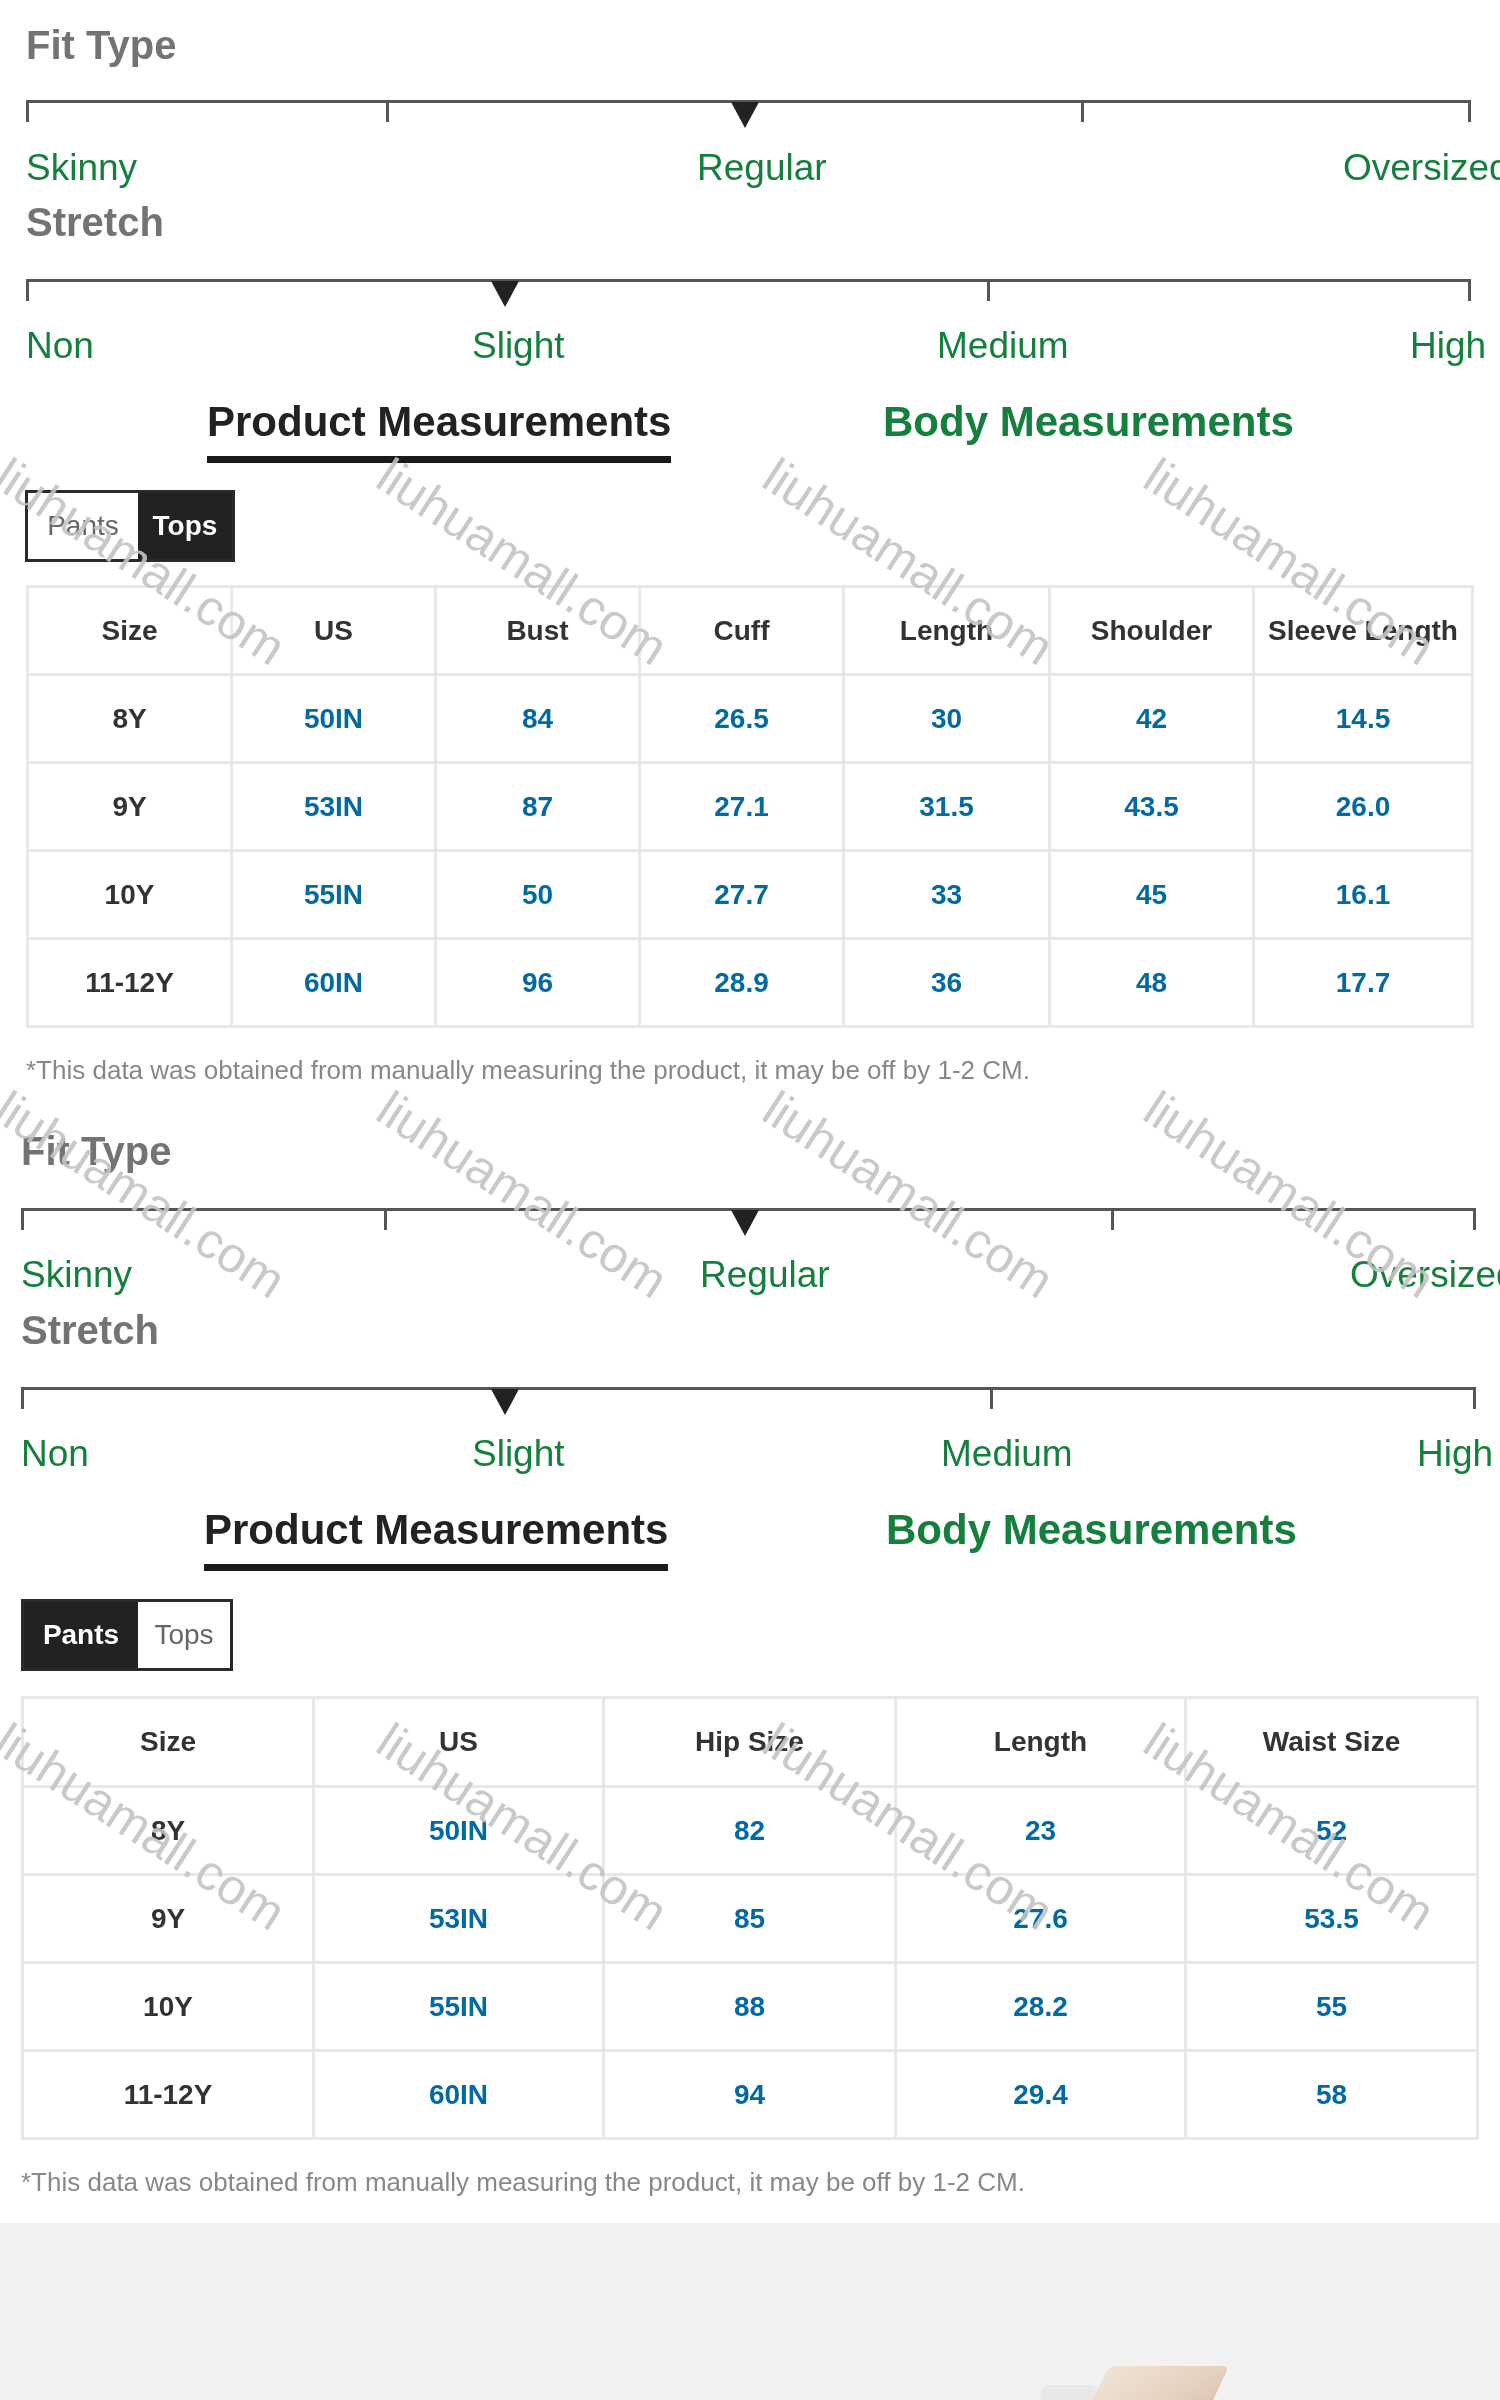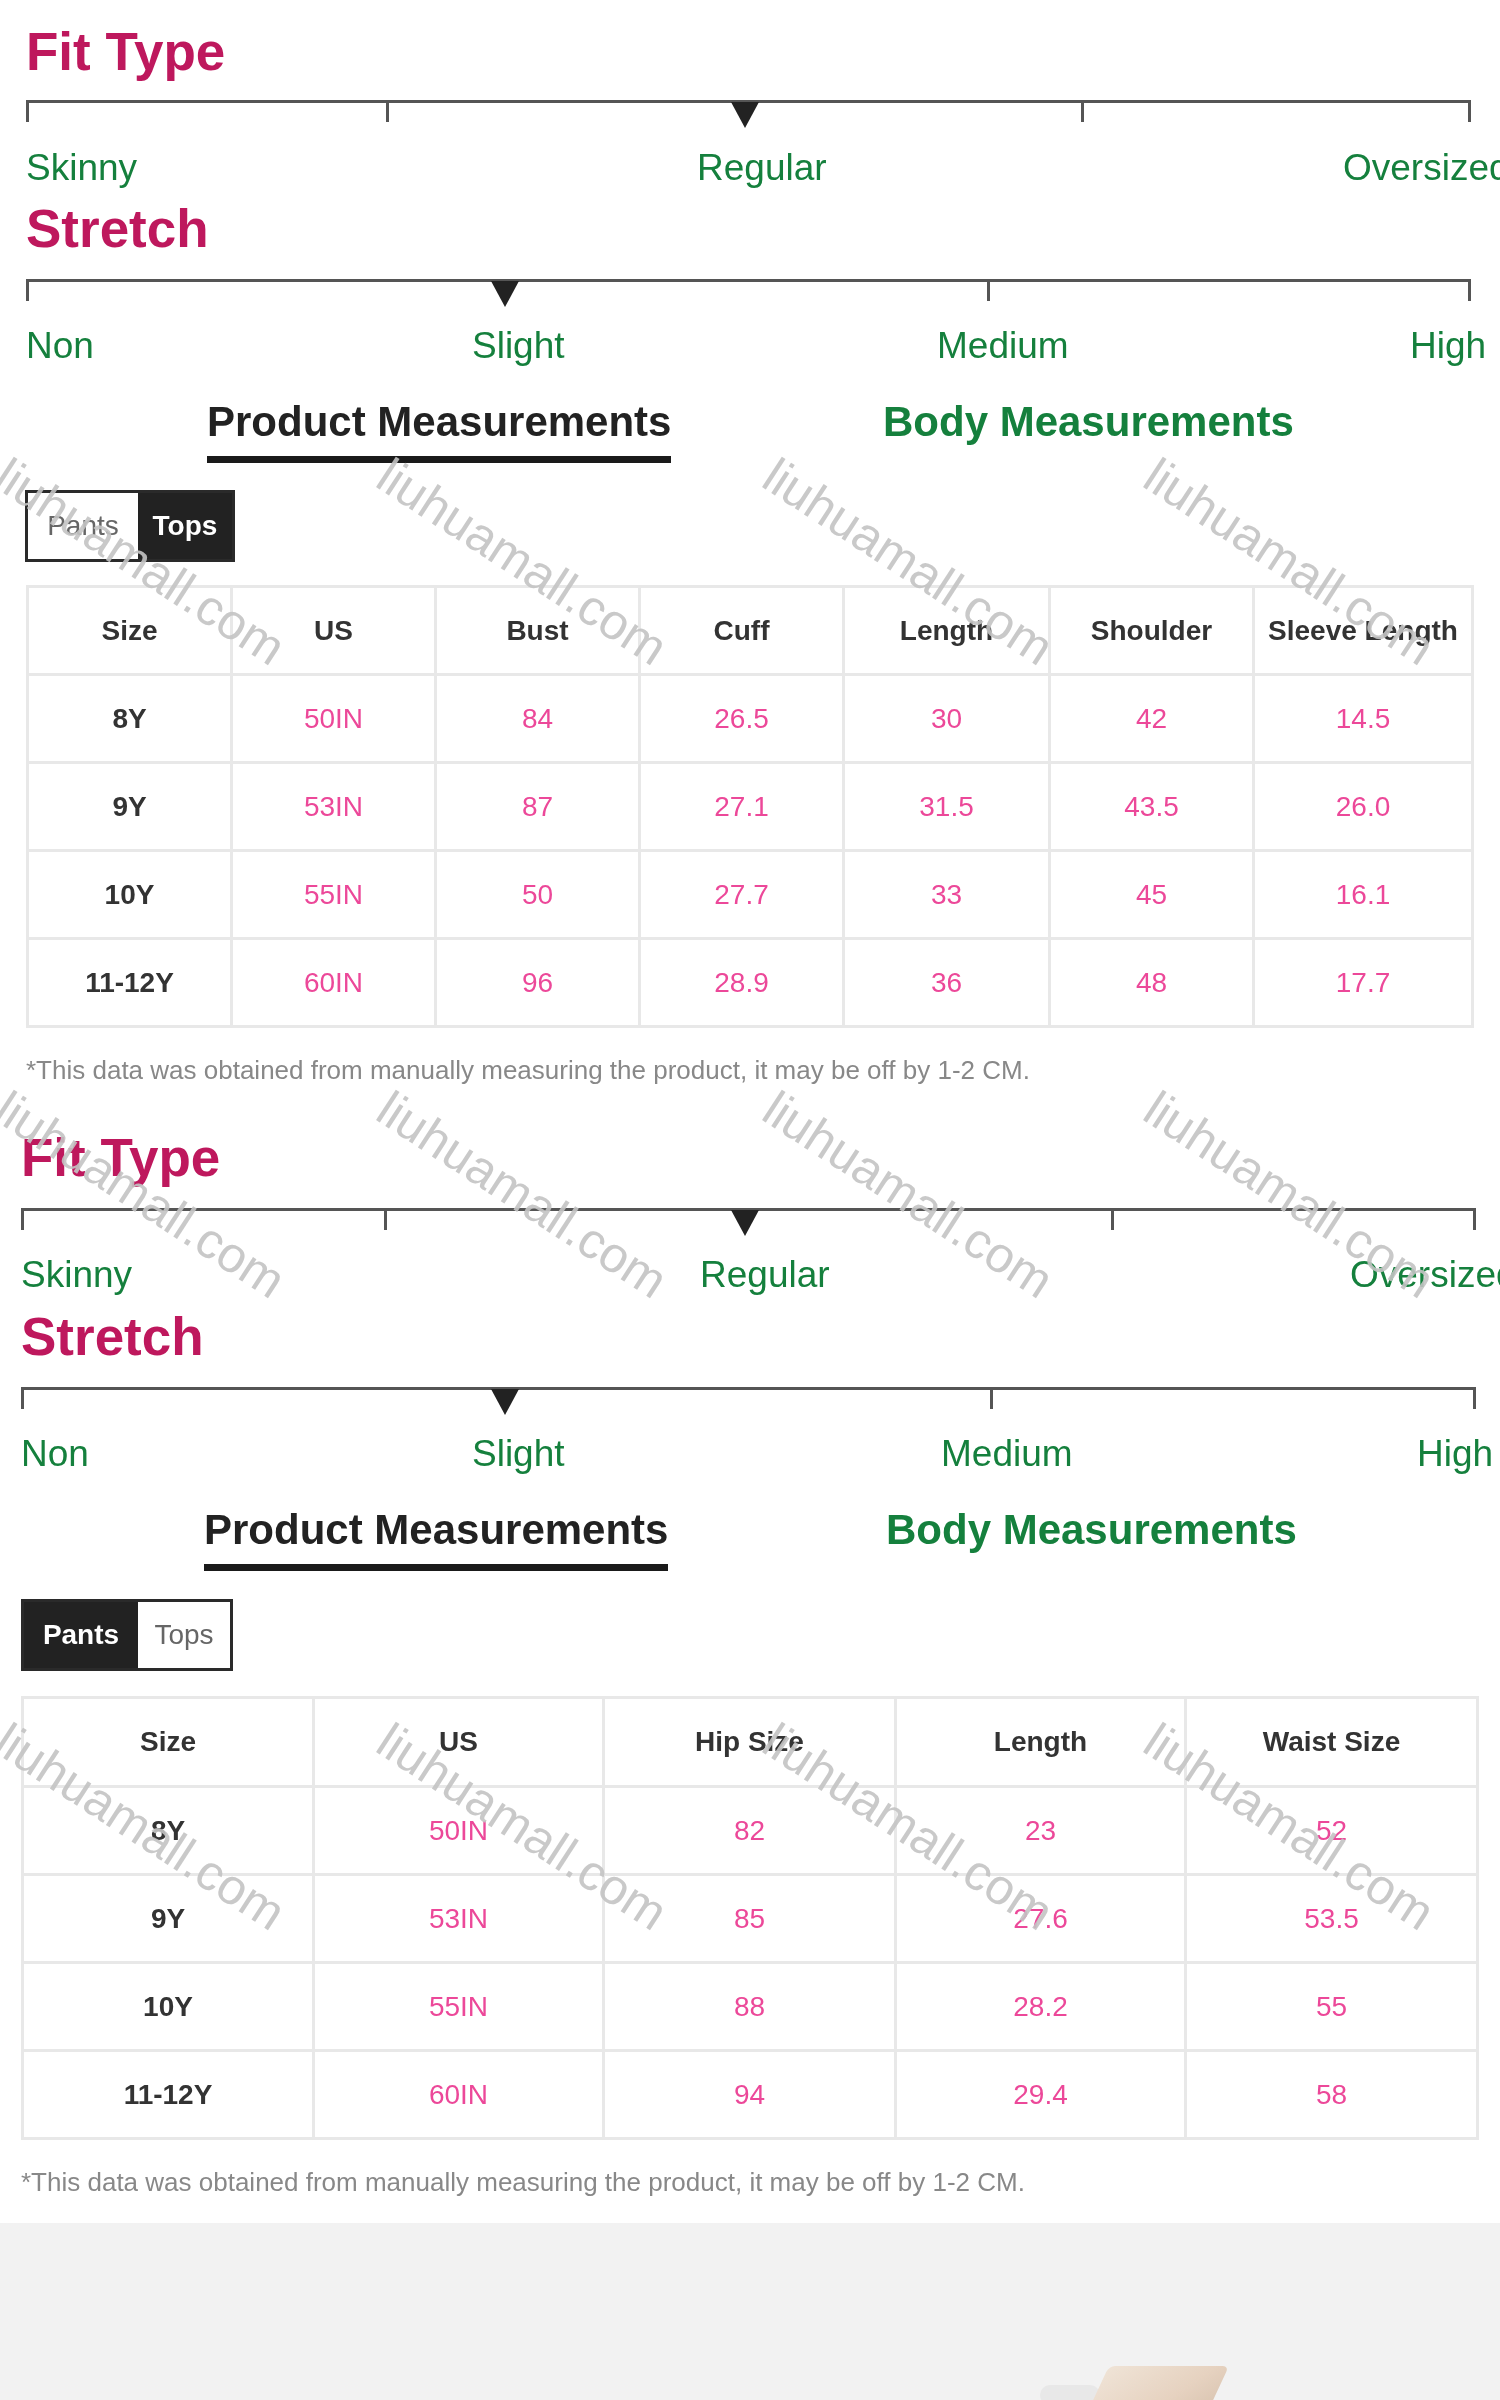--- a/index.html
+++ b/index.html
@@ -2,21 +2,21 @@
 <html><head>
 <meta charset="utf-8">
 <style>
   html, body { margin: 0; padding: 0; }
   body {
     width: 1500px; height: 2400px; position: relative; overflow: hidden;
     background: #ffffff;
     font-family: "Liberation Sans", sans-serif;
   }
   .title {
-    position: absolute; font-weight: bold; color: #be185d; font-size: 53px;
+    position: absolute; font-weight: bold; color: #737373; font-size: 40px;
     line-height: 1; white-space: nowrap;
   }
   .scale {
     position: absolute; height: 3px; background: #555;
   }
   .tick { position: absolute; width: 3px; height: 22px; background: #555; top: 0; }
   .arrow {
     position: absolute; width: 0; height: 0;
     border-left: 14px solid transparent; border-right: 14px solid transparent;
     border-top: 26px solid #222; top: 2px;
@@ -42,21 +42,21 @@
   .toggle .seg.on { background: #222; color: #fff; font-weight: bold; }
   .toggle .seg.off { background: #fff; color: #666; }
   table.sz {
     position: absolute; border-collapse: collapse; table-layout: fixed;
   }
   table.sz th, table.sz td {
     border: 3px solid #e8e8e8; text-align: center; vertical-align: middle;
     font-size: 28px; padding: 0; white-space: nowrap;
   }
   table.sz th { font-weight: bold; color: #333; }
-  table.sz td { color: #ec4899; }
+  table.sz td { color: #0369a1; font-weight: bold; }
   table.sz td.size { font-weight: bold; color: #333; }
   .note {
     position: absolute; font-size: 26px; color: #888; white-space: nowrap; line-height: 1;
   }
   .watermark {
     position: absolute; font-size: 50px; color: #c4c4c4; white-space: nowrap;
     transform-origin: 0 0; transform: rotate(33deg); line-height: 1; pointer-events: none;
     opacity: 0.9; z-index: 10;
   }
   .bottom-area {

